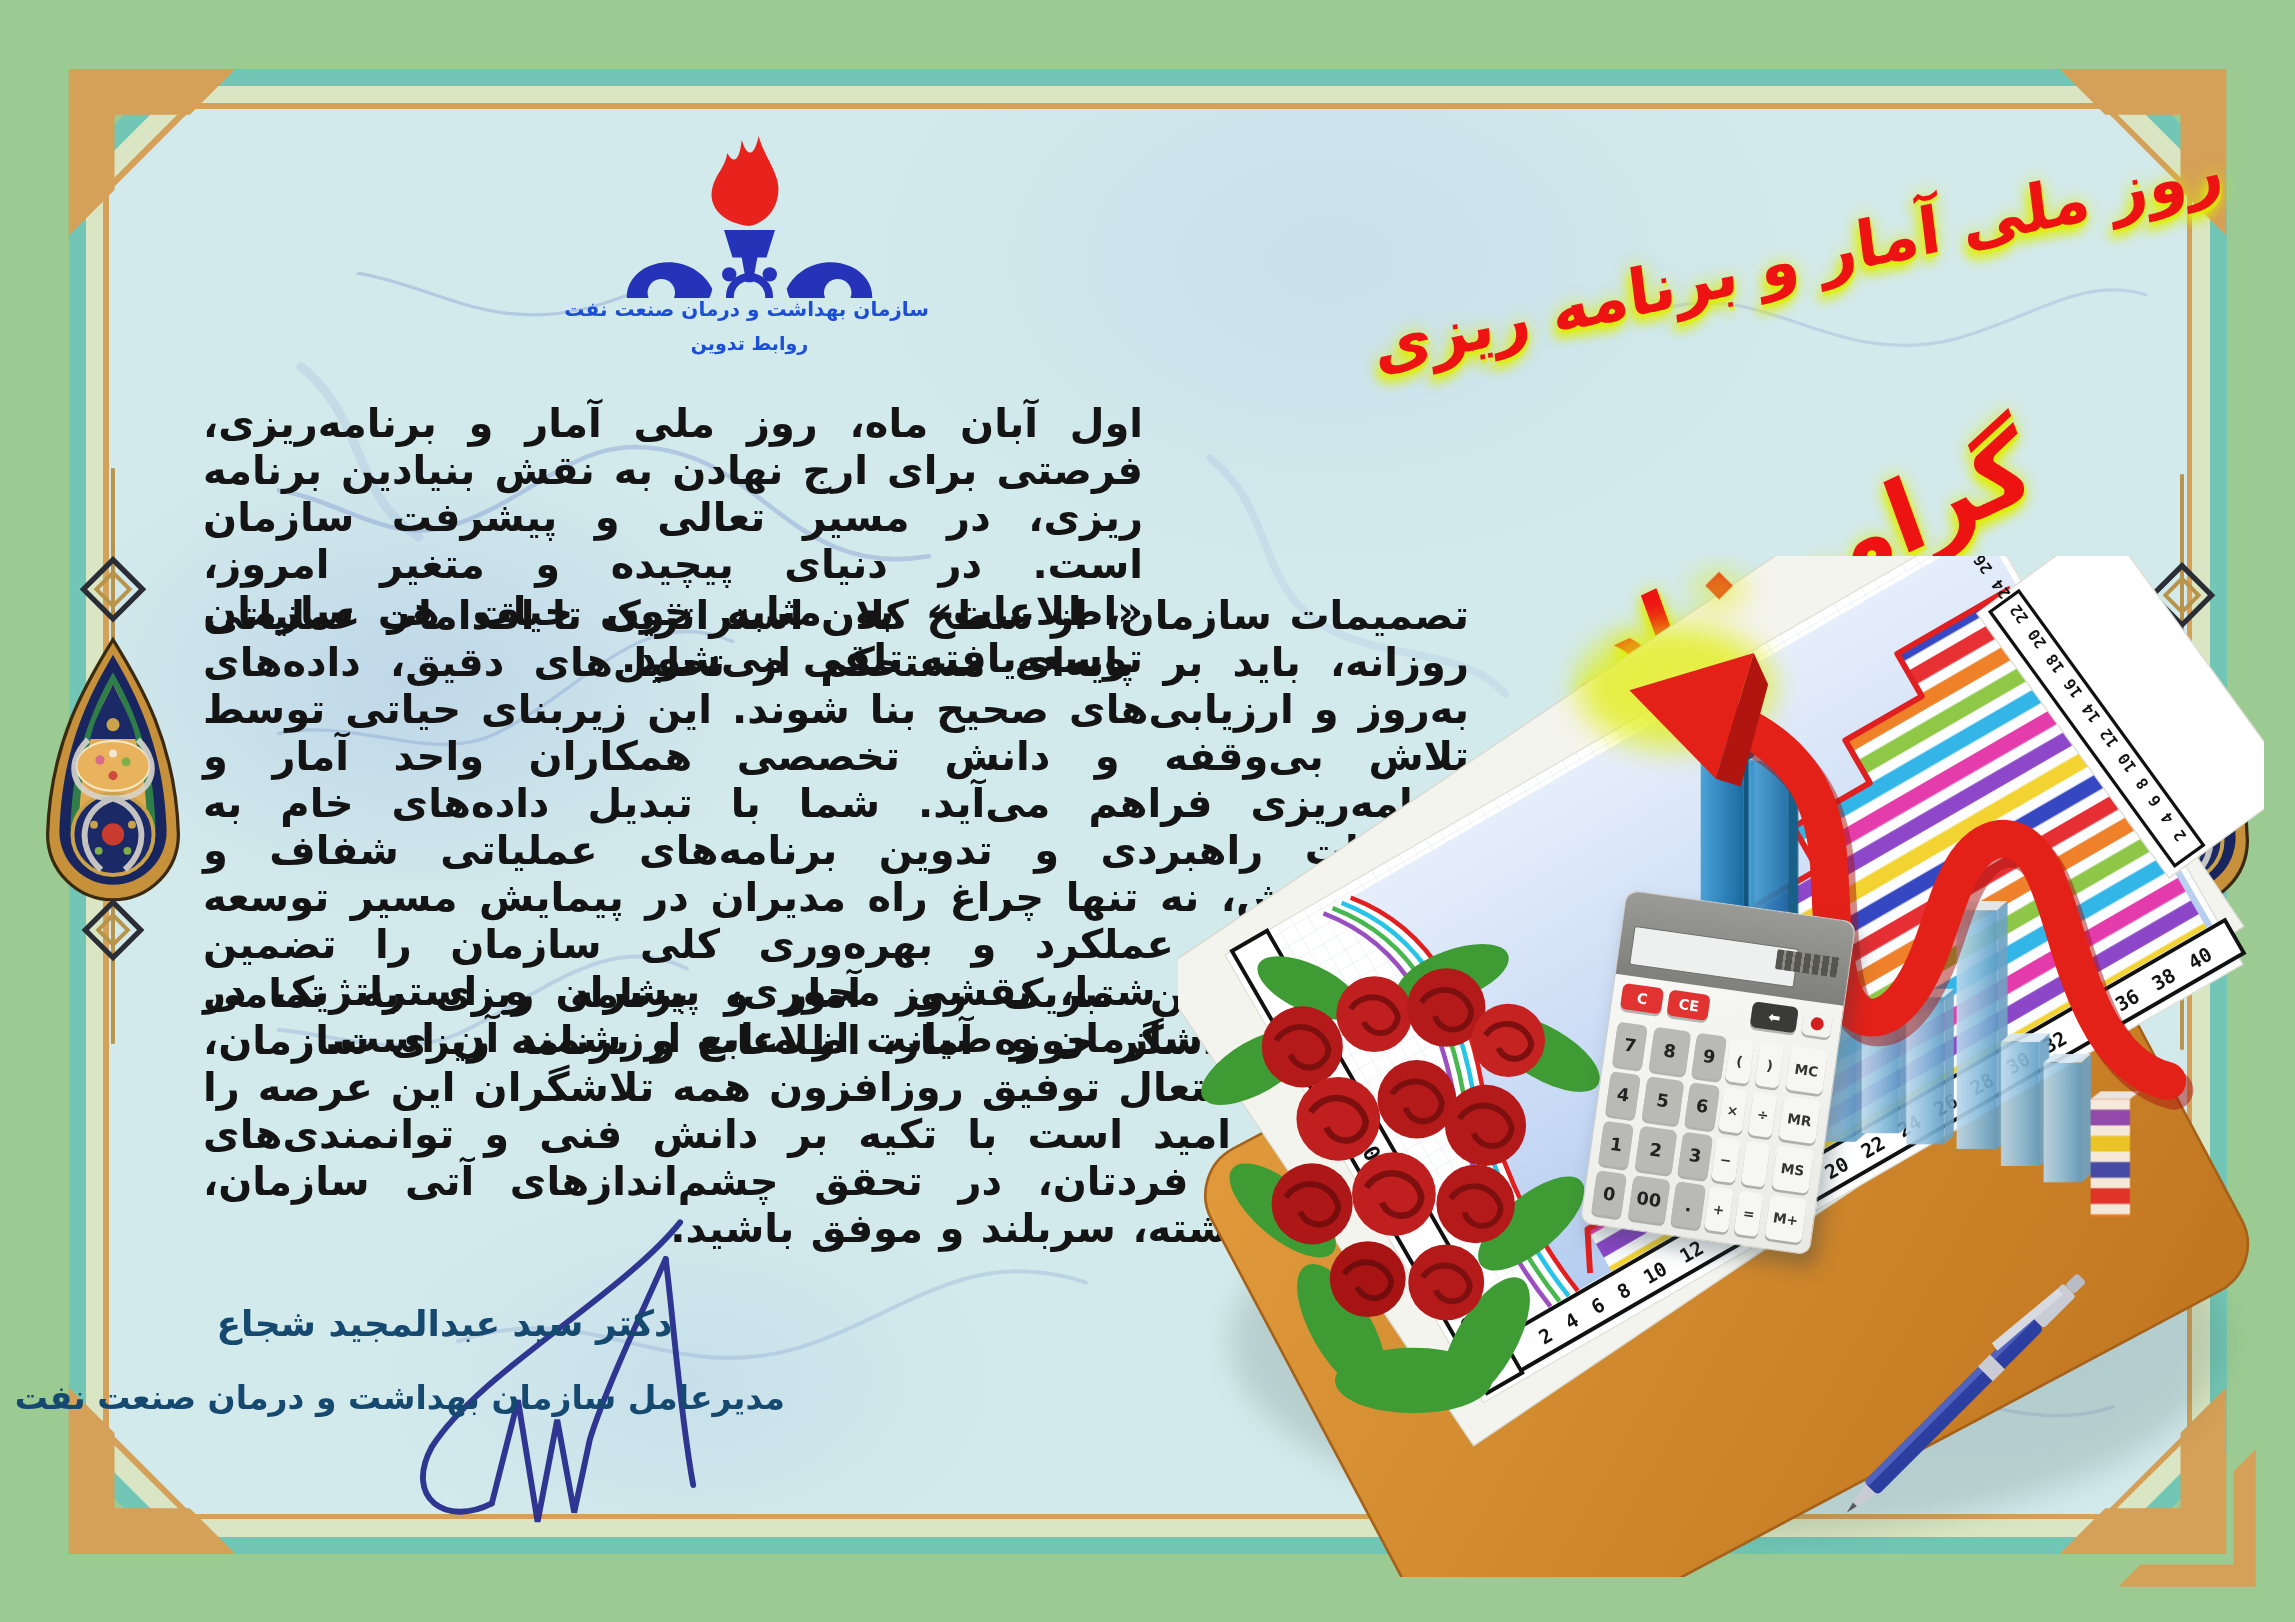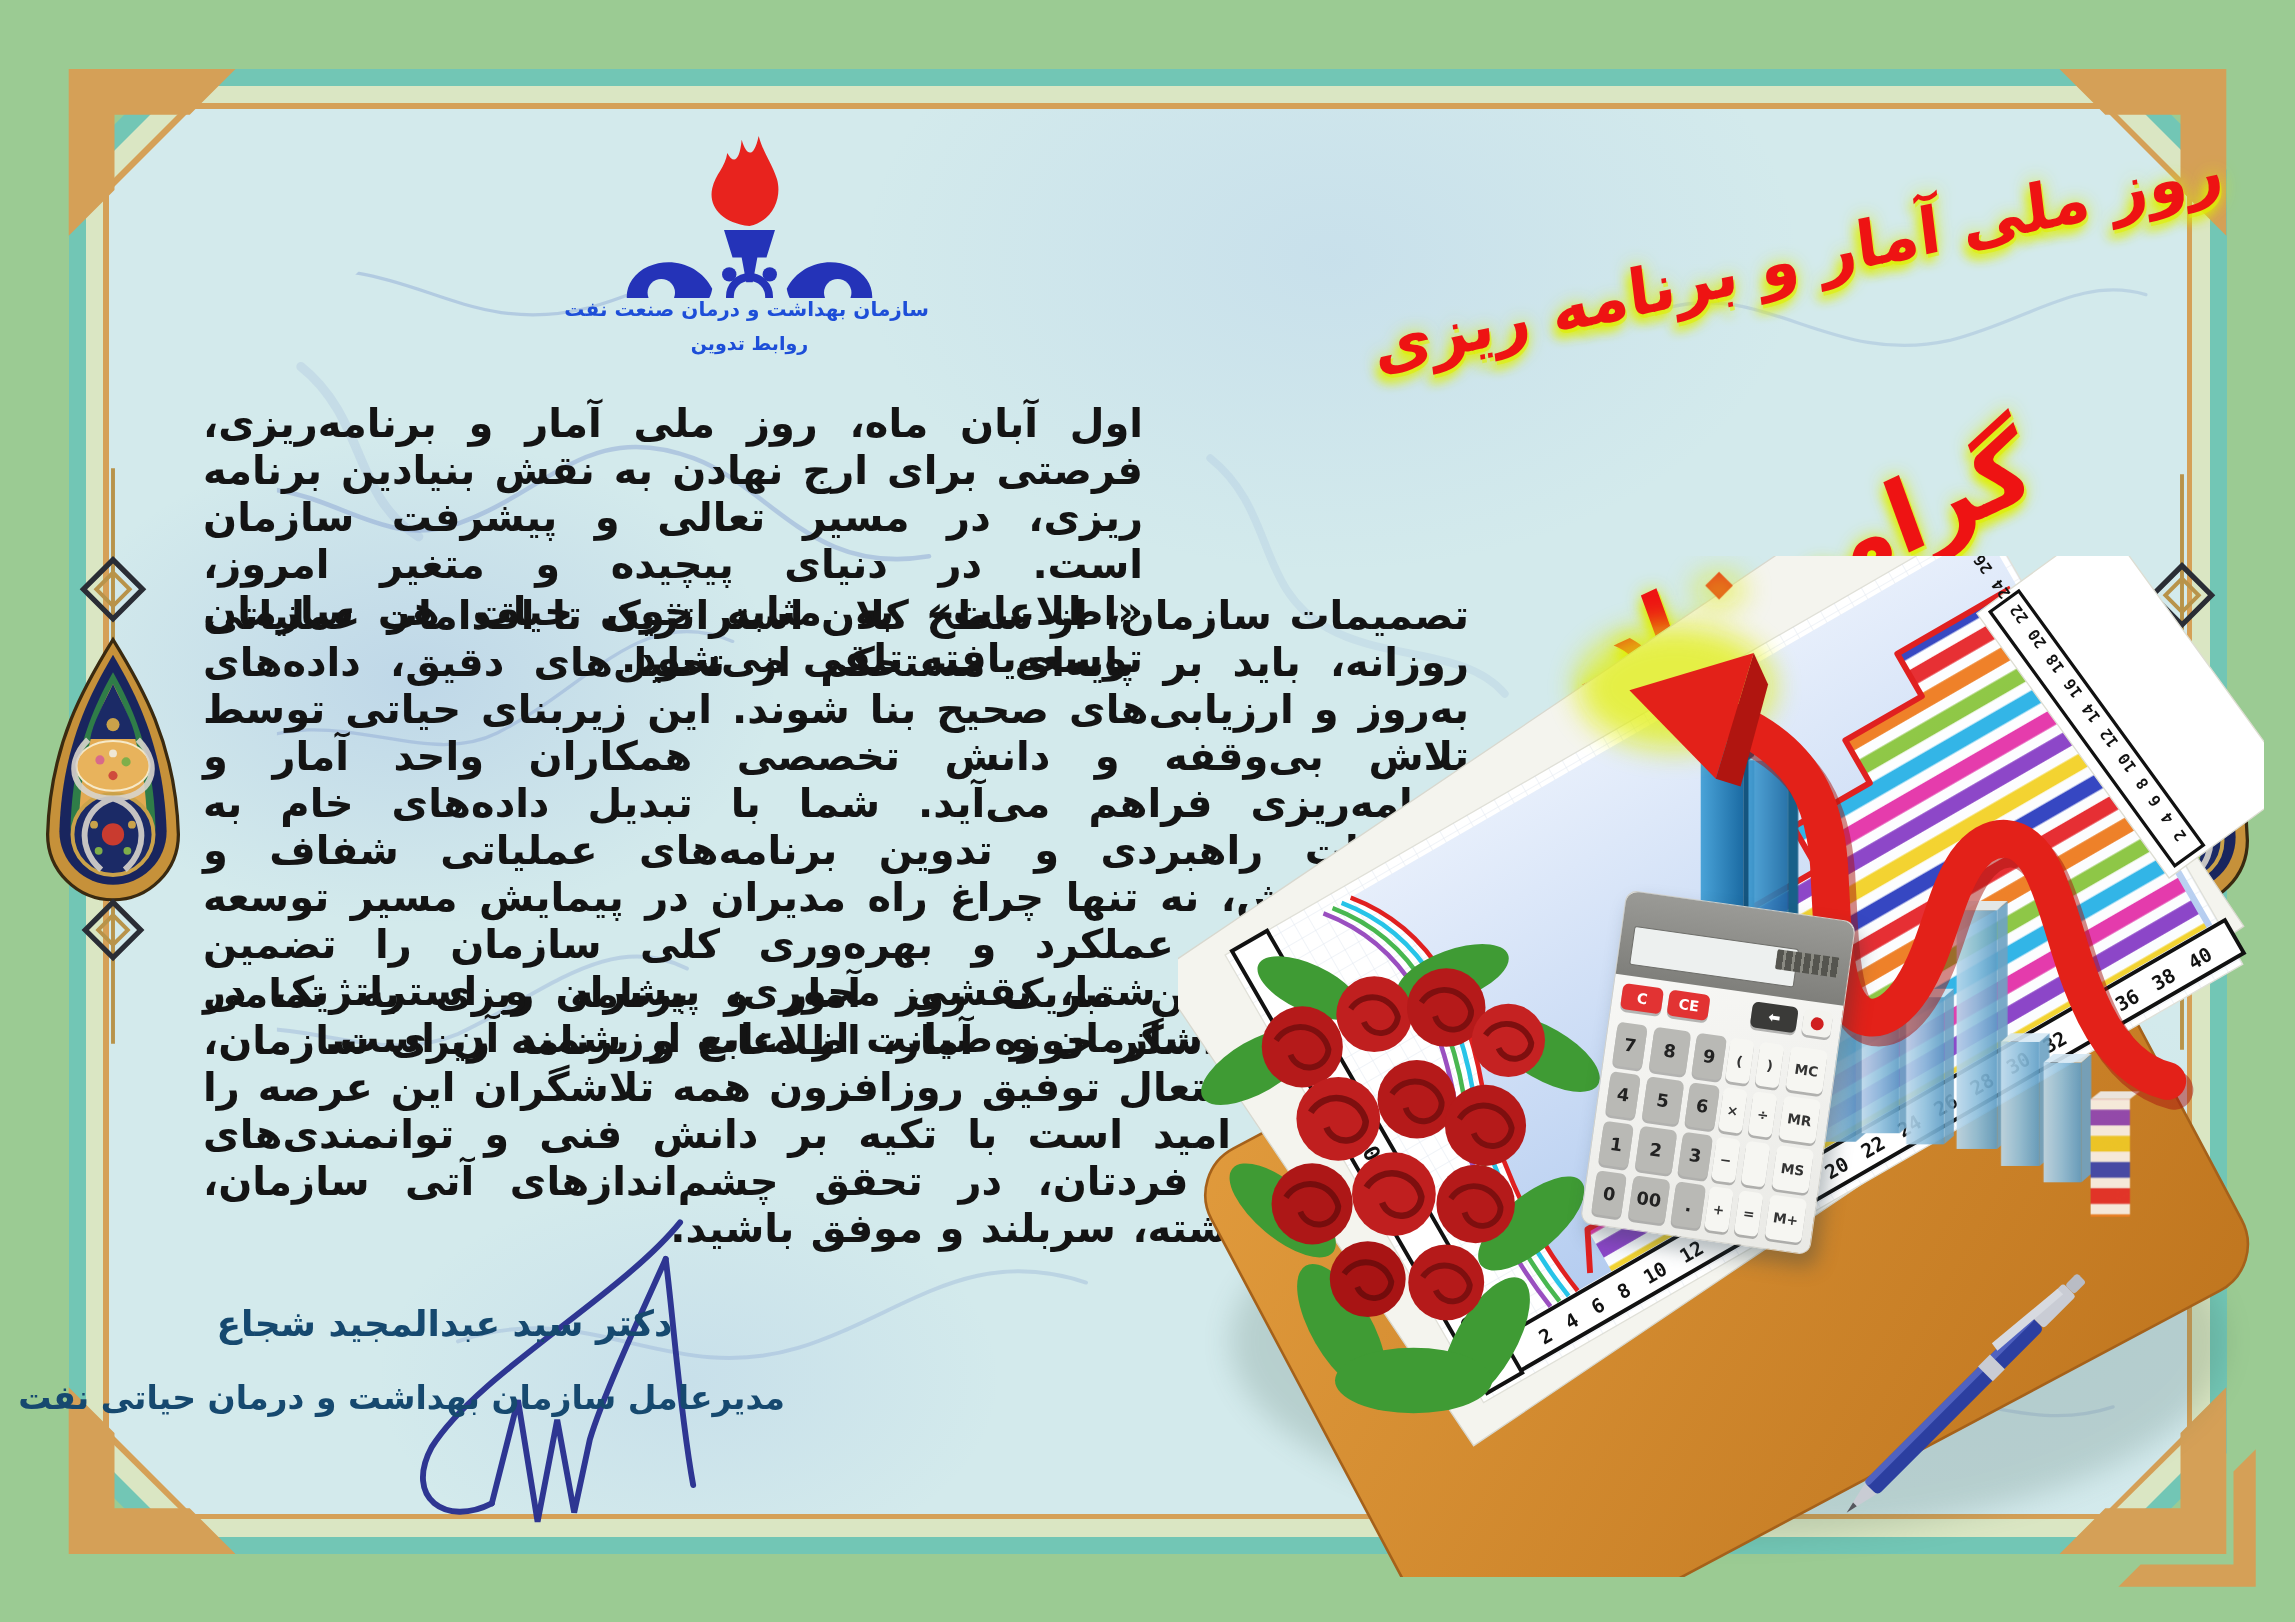--- a/index.html
+++ b/index.html
@@ -410,14 +410,14 @@
 </div>
 
 <svg class="abs" style="left:366px;top:1204px" width="419" height="353" viewBox="0 0 640 540">
   <g fill="none" stroke="#262d8e" stroke-width="9" stroke-linecap="round" opacity=".95">
     <path d="M480,28 C390,140 170,260 100,372 C58,450 122,494 192,458"></path>
     <path d="M192,458 L232,300 L262,486 L292,330 L318,472 L342,360 C364,288 424,160 458,84"></path>
     <path d="M458,84 C470,180 480,320 500,430"></path>
   </g>
 </svg>
 <div class="abs fa sig" style="left:209px;top:1303px;width:471px;font-size:36px;">دکتر سید عبدالمجید شجاع</div>
-<div class="abs fa sig" style="left:183px;top:1378px;width:602px;font-size:33px;">مدیرعامل سازمان بهداشت و درمان حیاتی نفت</div>
+<div class="abs fa sig" style="left:183px;top:1378px;width:602px;font-size:33px;">مدیرعامل سازمان بهداشت و درمان صنعت نفت</div>
 
 
 </body></html>

